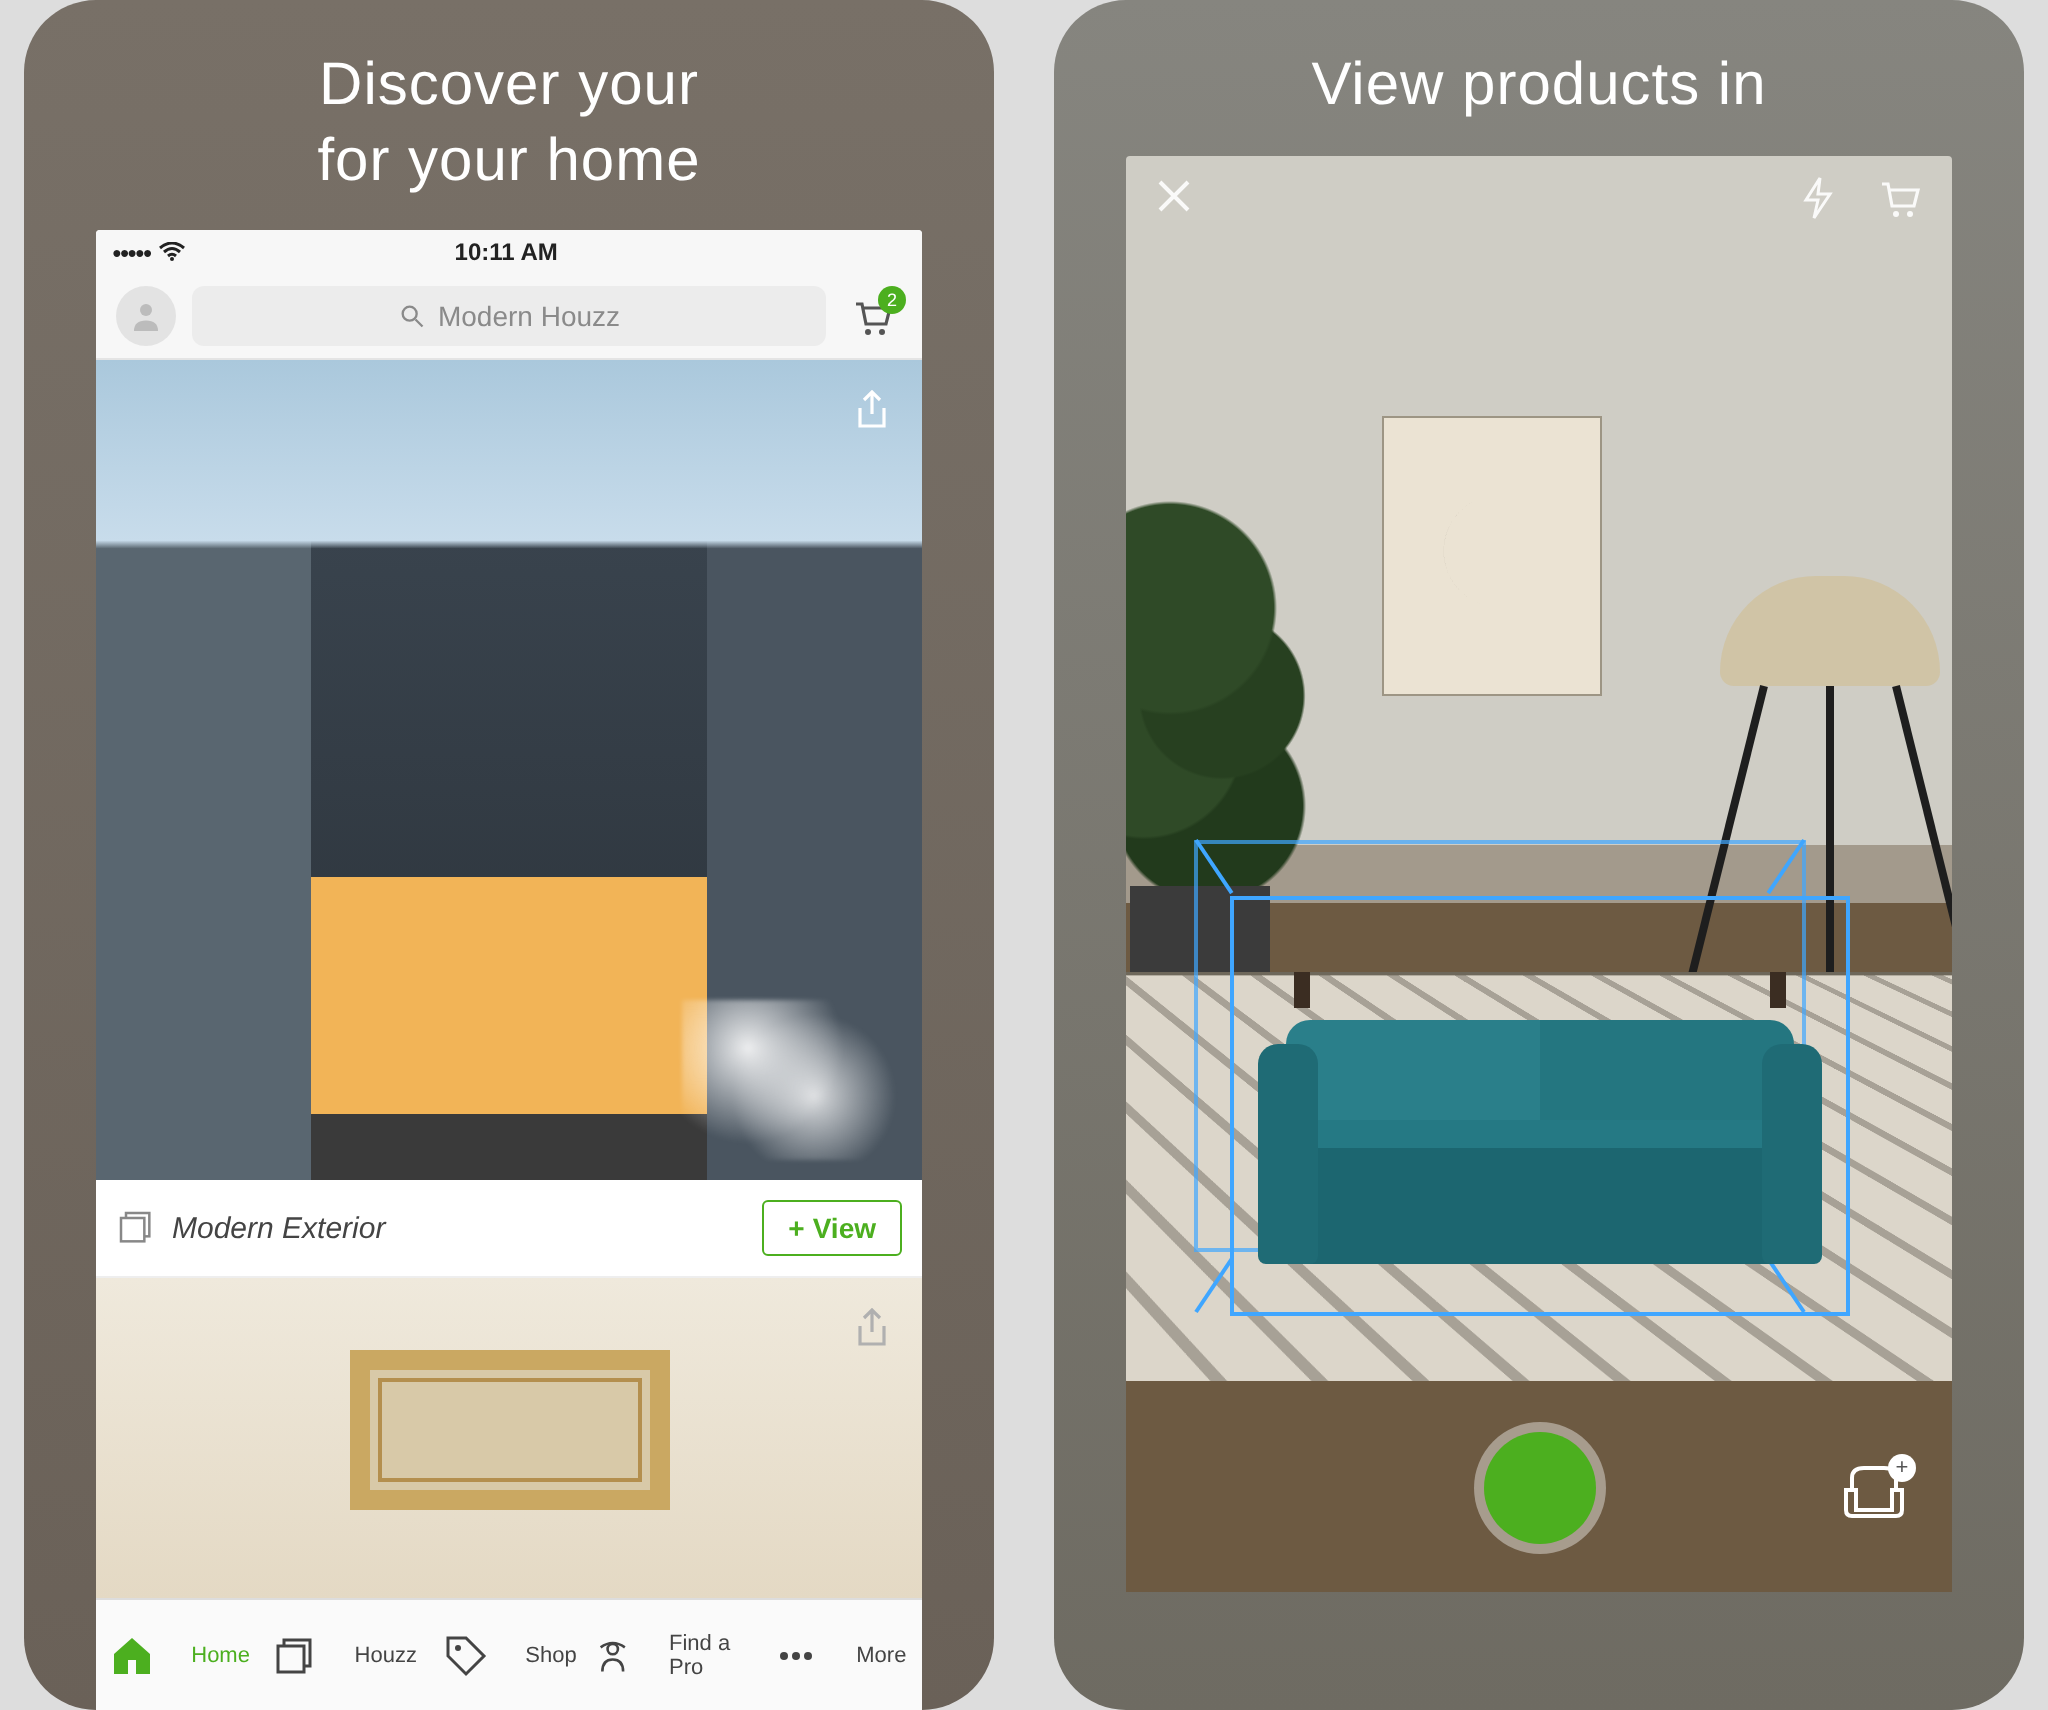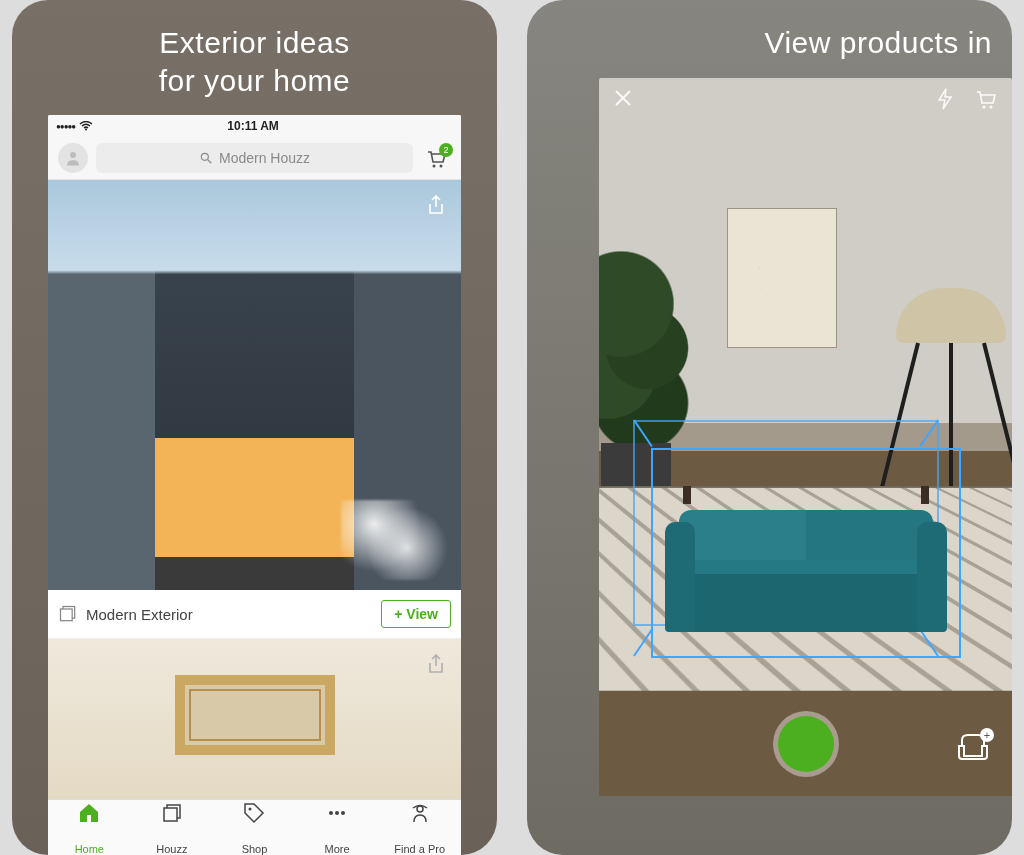--- a/index.html
+++ b/index.html
@@ -15,21 +15,21 @@
   .panel {
     flex: 1;
     border-radius: 36px;
     overflow: hidden;
     position: relative;
     display: flex;
     flex-direction: column;
     align-items: center;
   }
   .panel-left { background: linear-gradient(180deg,#787067 0%,#6a6158 100%); }
-  .panel-right { background: linear-gradient(180deg,#86857f 0%,#6e6b62 100%); align-items: flex-end; }
+  .panel-right { background: linear-gradient(180deg,#86857f 0%,#6e6b62 100%); }
   .headline {
     color: #fff;
     text-align: center;
     font-weight: 300;
     font-size: 30px;
     line-height: 1.25;
     padding: 24px 20px 16px;
     letter-spacing: 0.5px;
   }
   
@@ -106,42 +106,42 @@
   }
   .share-btn {
     position:absolute; top:10px; right:10px; width:30px; height:30px;
     display:flex; align-items:center; justify-content:center;
     color:#fff;
   }
   .card-bar {
     display:flex; align-items:center; justify-content:space-between;
     padding:10px; background:#fff; border-bottom:1px solid #eee;
   }
-  .card-title { display:flex; align-items:center; gap:8px; font-size:15px; color:#444;}
+  .card-title { display:flex; align-items:center; gap:8px; font-size:15px; color:#444;font-style:italic;}
   .save-btn {
     border:1px solid #4caf1f; color:#4caf1f; font-weight:700;
     padding:5px 12px; border-radius:3px; display:flex; align-items:center; gap:4px;
     font-size:14px; background:#fff;
   }
   .second-card { position:relative; flex:1; }
   .second-img {
     height:100%; width:100%;
     background: linear-gradient(180deg,#efe9dc 0%, #e4d9c4 100%);
     position:relative;
   }
   .frame {
     position:absolute; left:50%; transform:translateX(-50%); top:36px;
     width:160px; height:80px; border:10px solid #caa862; background:#d8c9a8;
   }
   .frame::before{content:'';position:absolute;inset:4px;border:2px solid #b48f4e;}
   .tabbar {
     height:56px; background:#fafafa; border-top:1px solid #ddd;
     display:flex;
   }
-  .tab { flex:1; display:flex; flex-direction:column; align-items:center; justify-content:center;
+  .tab { flex:1; display:flex; align-items:center; justify-content:center;
     gap:18px; font-size:11px; color:#444;}
   .tab.active { color:#4caf1f; }
   .tab svg { width:24px; height:24px; }
   
   .ar-view {
     width:413px; flex:1; max-height:718px;
     background: linear-gradient(180deg,#cfcdc5 0 48%, #a39a8c 48% 52%, #6d5a42 52% 100%);
     position:relative; overflow:hidden; border-radius:2px 2px 0 0;
   }
   .ar-top { position:absolute; top:10px; left:0; right:0; padding:0 14px;
@@ -196,21 +196,21 @@
   .furniture-btn{position:absolute;right:22px;bottom:30px;color:#fff;}
   .furniture-btn .plusdot{position:absolute;top:-4px;right:-4px;width:14px;height:14px;
     border-radius:50%;background:#fff;color:#555;font-size:11px;display:flex;
     align-items:center;justify-content:center;}
 </style>
 </head>
 <body>
 
 <div class="panel panel-left">
   <div class="headline">
-    <span>Exterior ideas</span><br>
+    <span>Discover your</span><br>
     <span>for your home</span>
   </div>
 
   <div class="device">
     <div class="status-bar">
       <div class="status-left">
         <span class="dots">●●●●●</span>
         <svg width="14" height="10" viewBox="0 0 14 10">
           <path d="M7 9 Q7 9 7 9 M1 3 Q7 -2 13 3 M3 5 Q7 1.5 11 5 M5 7 Q7 5.3 9 7" fill="none" stroke="#222" stroke-width="1.5"></path>
           <circle cx="7" cy="8.5" r="1" fill="#222"></circle>
@@ -294,33 +294,33 @@
       </div>
       <div class="tab">
         <svg viewBox="0 0 24 24">
             <path d="M3 3 H12 L21 12 L12 21 L3 12 Z" fill="none" stroke="#444" stroke-width="1.5"></path>
             <circle cx="8" cy="8" r="1.5" fill="#444"></circle>
           </svg>
         <span>Shop</span>
       </div>
       <div class="tab">
         <svg viewBox="0 0 24 24">
+            <circle cx="12" cy="8" r="3" fill="none" stroke="#444" stroke-width="1.5"></circle>
+            <path d="M5 7 Q12 2 19 7" fill="none" stroke="#444" stroke-width="1.5"></path>
+            <path d="M6 21 Q6 14 12 14 Q18 14 18 21" fill="none" stroke="#444" stroke-width="1.5"></path>
+          </svg>
+        <span>Find a Pro</span>
+      </div>
+      <div class="tab">
+        <svg viewBox="0 0 24 24">
             <circle cx="6" cy="12" r="2" fill="#444"></circle>
             <circle cx="12" cy="12" r="2" fill="#444"></circle>
             <circle cx="18" cy="12" r="2" fill="#444"></circle>
           </svg>
         <span>More</span>
-      </div>
-      <div class="tab">
-        <svg viewBox="0 0 24 24">
-            <circle cx="12" cy="8" r="3" fill="none" stroke="#444" stroke-width="1.5"></circle>
-            <path d="M5 7 Q12 2 19 7" fill="none" stroke="#444" stroke-width="1.5"></path>
-            <path d="M6 21 Q6 14 12 14 Q18 14 18 21" fill="none" stroke="#444" stroke-width="1.5"></path>
-          </svg>
-        <span>Find a Pro</span>
       </div>
     </div>
   </div>
 </div>
 
 <div class="panel panel-right">
   <div class="headline">
     <span>View products in</span><br>
   </div>
 

